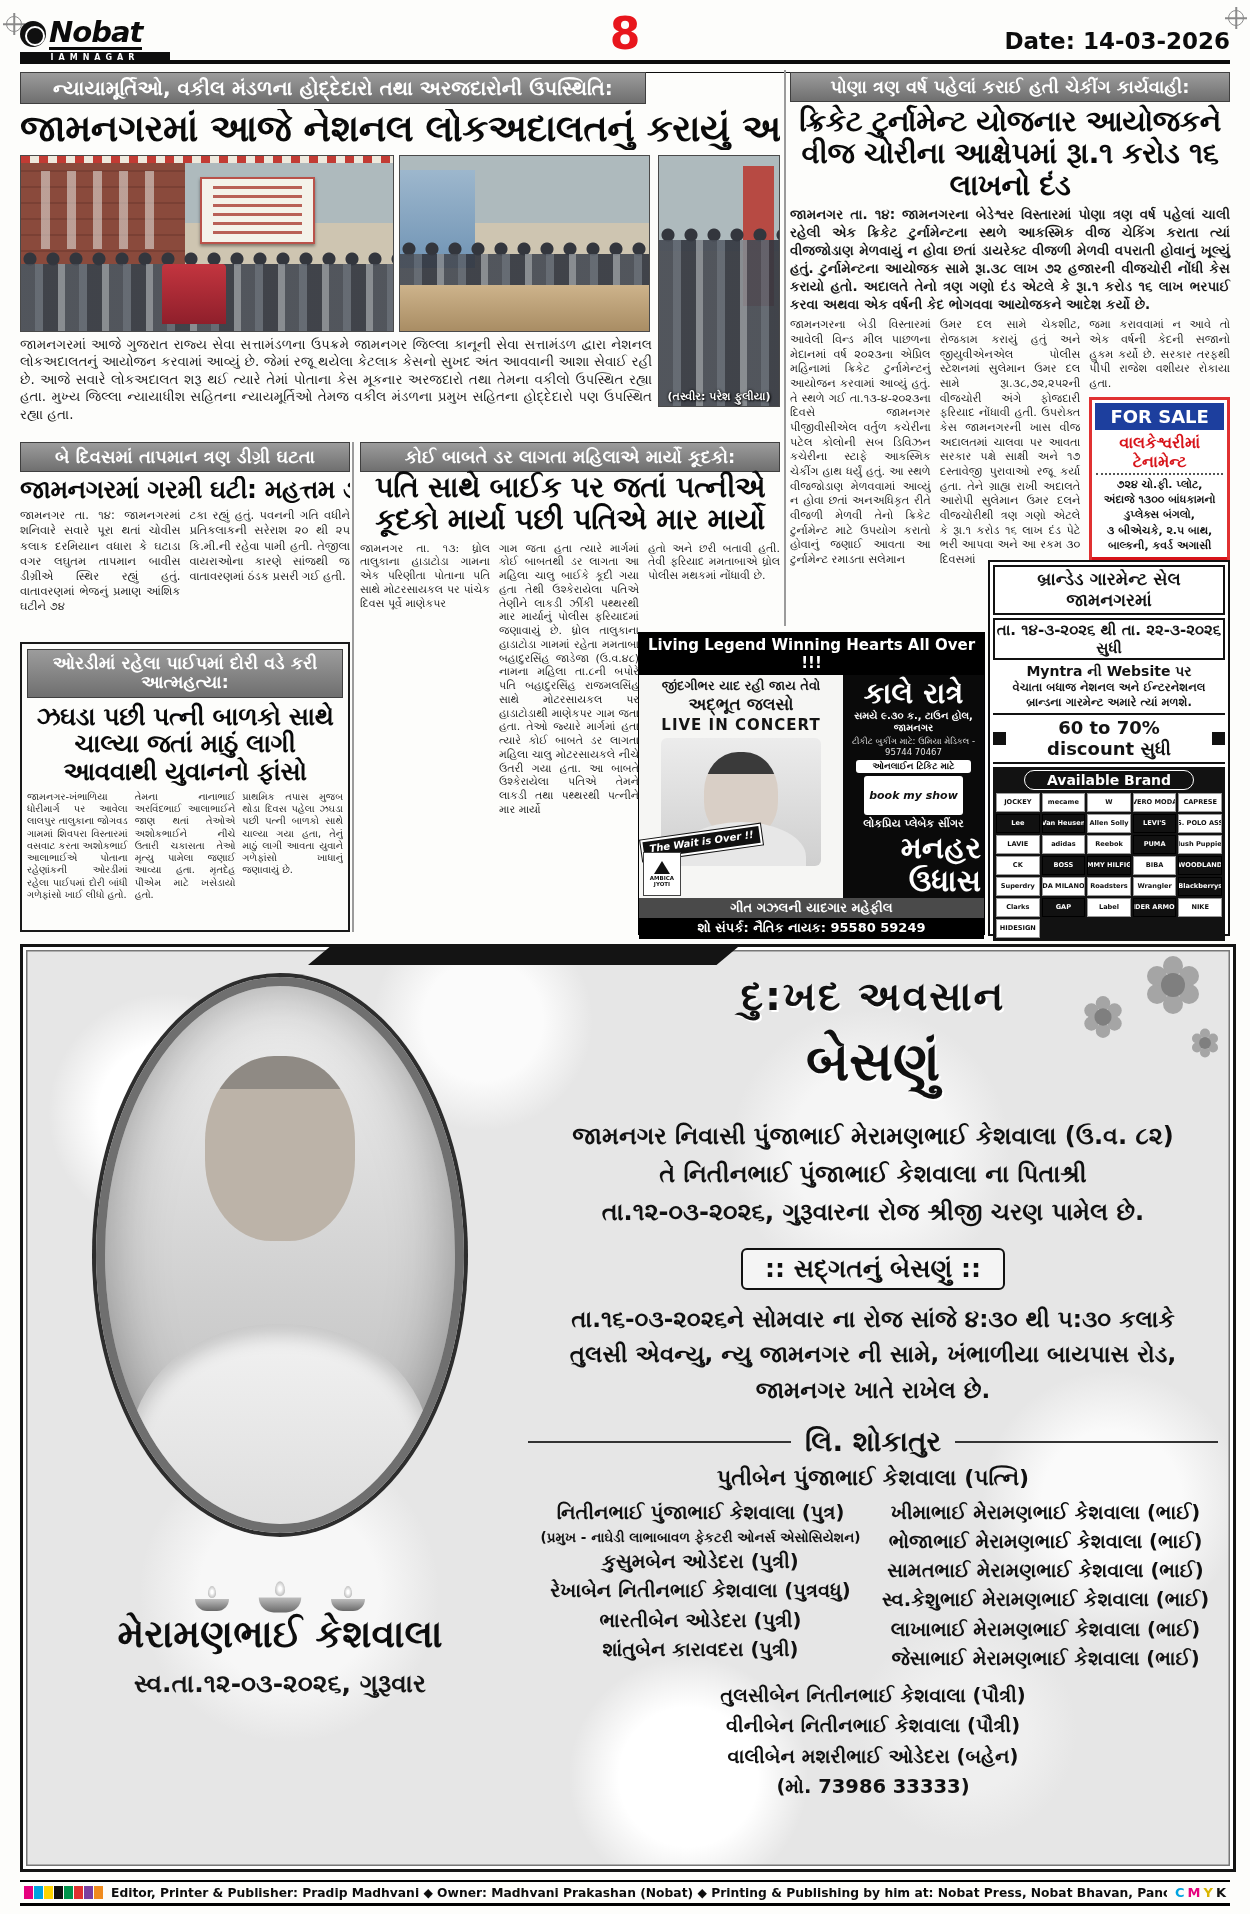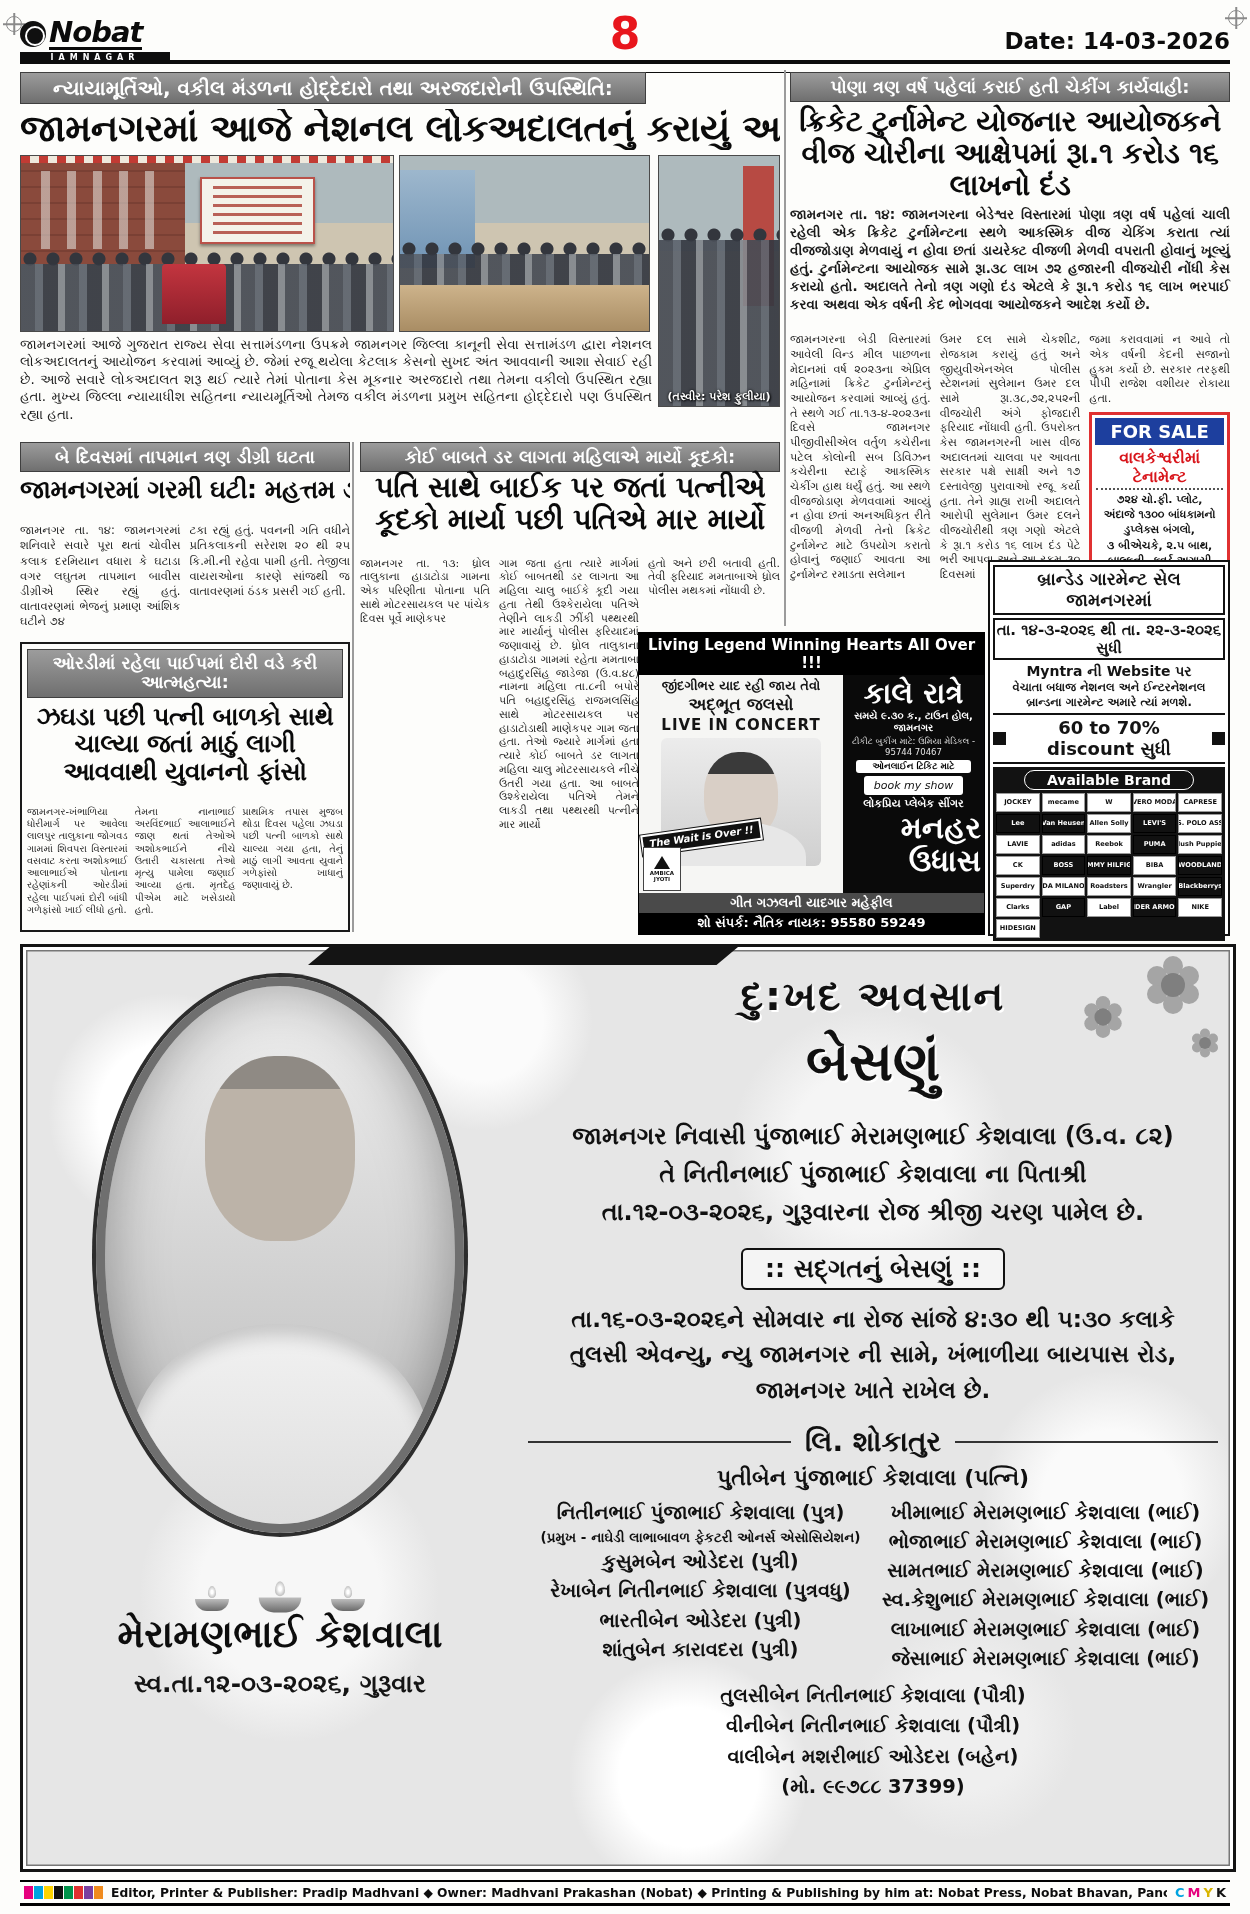--- a/index.html
+++ b/index.html
@@ -18,21 +18,21 @@
   .logo-text{font-size:29px;font-weight:900;font-style:italic;letter-spacing:-1px;color:#0b0b0b;border-bottom:3px solid #0b0b0b;line-height:1;}
   .logo-bar{margin-top:2px;background:#0e0e0e;color:#fff;text-align:center;font-size:8px;font-weight:bold;letter-spacing:5px;padding:1px 0 2px;}
   .pagenum{left:585px;top:12px;width:80px;text-align:center;color:#e8161c;font-size:44px;font-weight:900;line-height:1;}
   .dateline{right:20px;top:28px;font-size:23px;font-weight:800;color:#0c0c0c;}
   .hrule{left:20px;top:60px;width:1210px;height:8px;border-top:4px solid #0c0c0c;border-bottom:1.5px solid #0c0c0c;}
   .vrule{position:absolute;width:1.5px;background:#9b9b9b;}
   
   .kicker{background:linear-gradient(#9c9c9c,#6f6f6f);border:1px solid #3f3f3f;color:#fff;font-weight:800;
           text-align:center;padding:4px 6px;line-height:1.1;}
   .headline{font-weight:900;color:#0a0a0a;text-align:center;letter-spacing:-0.5px;line-height:1.1;}
-  .btxt{text-align:justify;color:#1a1a1a;margin-top:15px;}
+  .btxt{text-align:justify;color:#1a1a1a;}
   .cols{display:flex;}
   
   .photo{position:relative;border:1px solid #4a4a4a;overflow:hidden;background:linear-gradient(#aebabd 0 38%,#cec5b1 38% 100%);}
   .crowd{position:absolute;left:0;right:0;bottom:0;height:58%;}
   .crowd::before{content:"";position:absolute;left:0;right:0;top:0;height:16px;
     background:radial-gradient(circle at 9px 9px,#33363d 6px,transparent 7px);background-size:23px 16px;background-repeat:repeat-x;}
   .crowd::after{content:"";position:absolute;left:0;right:0;top:14px;bottom:0;
     background:repeating-linear-gradient(90deg,#474c55 0 14px,#5d646e 14px 22px,#343841 22px 37px,#83888e 37px 44px);opacity:.92;}
   .bldg{position:absolute;left:0;top:0;width:44%;height:62%;
     background:repeating-linear-gradient(#8a4a3c 0 14px,#7a4034 14px 16px);}
@@ -73,21 +73,21 @@
   .wait{position:absolute;left:2px;bottom:46px;background:#111;color:#fff;font-size:10px;font-weight:900;font-style:italic;
     padding:3px 6px;transform:rotate(-8deg);border:2px solid #fff;box-shadow:0 0 0 1px #111;line-height:1.05;}
   .sponsor{position:absolute;left:4px;bottom:2px;width:36px;height:42px;border:1px solid #444;background:#fff;font-size:5.5px;
     font-weight:700;display:flex;flex-direction:column;align-items:center;justify-content:center;gap:1px;}
   .sponsor .tri{width:0;height:0;border-left:8px solid transparent;border-right:8px solid transparent;border-bottom:13px solid #111;}
   .c-right{flex:1;background:#0a0a0a;color:#fff;text-align:center;padding:4px 3px 2px;display:flex;flex-direction:column;gap:2px;}
   .c-show{font-size:29px;font-weight:900;line-height:1;}
   .c-time{font-size:10px;font-weight:700;}
   .c-tick{font-size:8.5px;color:#e5e5e5;}
   .c-online{background:#fff;color:#000;font-size:9px;font-weight:800;border-radius:3px;padding:1px 2px;margin:1px 10px;}
-  .c-bms{background:#fff;color:#111;font-size:11px;font-weight:400;font-style:italic;border-radius:3px;padding:3px 2px;margin:0 18px;}
+  .c-bms{background:#fff;color:#111;font-size:11px;font-weight:700;font-style:italic;border-radius:3px;padding:13px 2px;margin:0 18px;}
   .c-slabel{font-size:11px;font-weight:700;}
   .c-name{font-size:30px;font-weight:900;line-height:1.04;text-align:right;}
   .c-foot1{background:#4a4a4a;color:#fff;text-align:center;font-size:13px;font-weight:800;padding:2px 0;}
   .c-foot2{background:#000;color:#fff;text-align:center;font-size:13px;font-weight:800;padding:2px 0 3px;}
   
   .gar{border:2.5px solid #111;background:#fff;padding:3px;display:flex;flex-direction:column;gap:3px;text-align:center;}
   .gar-title{border:2px solid #111;font-size:17.5px;font-weight:900;padding:2px 0;}
   .gar-dates{border:2px solid #111;font-size:15px;font-weight:900;padding:1px 0;}
   .gar-m1{font-size:14px;font-weight:900;}
   .gar-m23{font-size:11.5px;font-weight:800;line-height:1.3;}
@@ -392,21 +392,21 @@
           <div>સામતભાઈ મેરામણભાઈ કેશવાલા (ભાઈ)</div>
           <div>સ્વ.કેશુભાઈ મેરામણભાઈ કેશવાલા (ભાઈ)</div>
           <div>લાખાભાઈ મેરામણભાઈ કેશવાલા (ભાઈ)</div>
           <div>જેસાભાઈ મેરામણભાઈ કેશવાલા (ભાઈ)</div>
         </div>
       </div>
       <div class="ob-bottom">
         <div>તુલસીબેન નિતીનભાઈ કેશવાલા (પૌત્રી)</div>
         <div>વીનીબેન નિતીનભાઈ કેશવાલા (પૌત્રી)</div>
         <div>વાલીબેન મશરીભાઈ ઓડેદરા (બહેન)</div>
-        <div>(મો. ૯૯૭૮૮ 37399)</div>
+        <div>(મો. 73986 33333)</div>
       </div>
     </div>
   </div>
 
   <div class="abs footer">
     <span class="strip">
       <i style="background:#e6007e;"></i>
         <i style="background:#00a3e0;"></i>
         <i style="background:#ffd400;"></i>
       <i style="background:#111;"></i>

